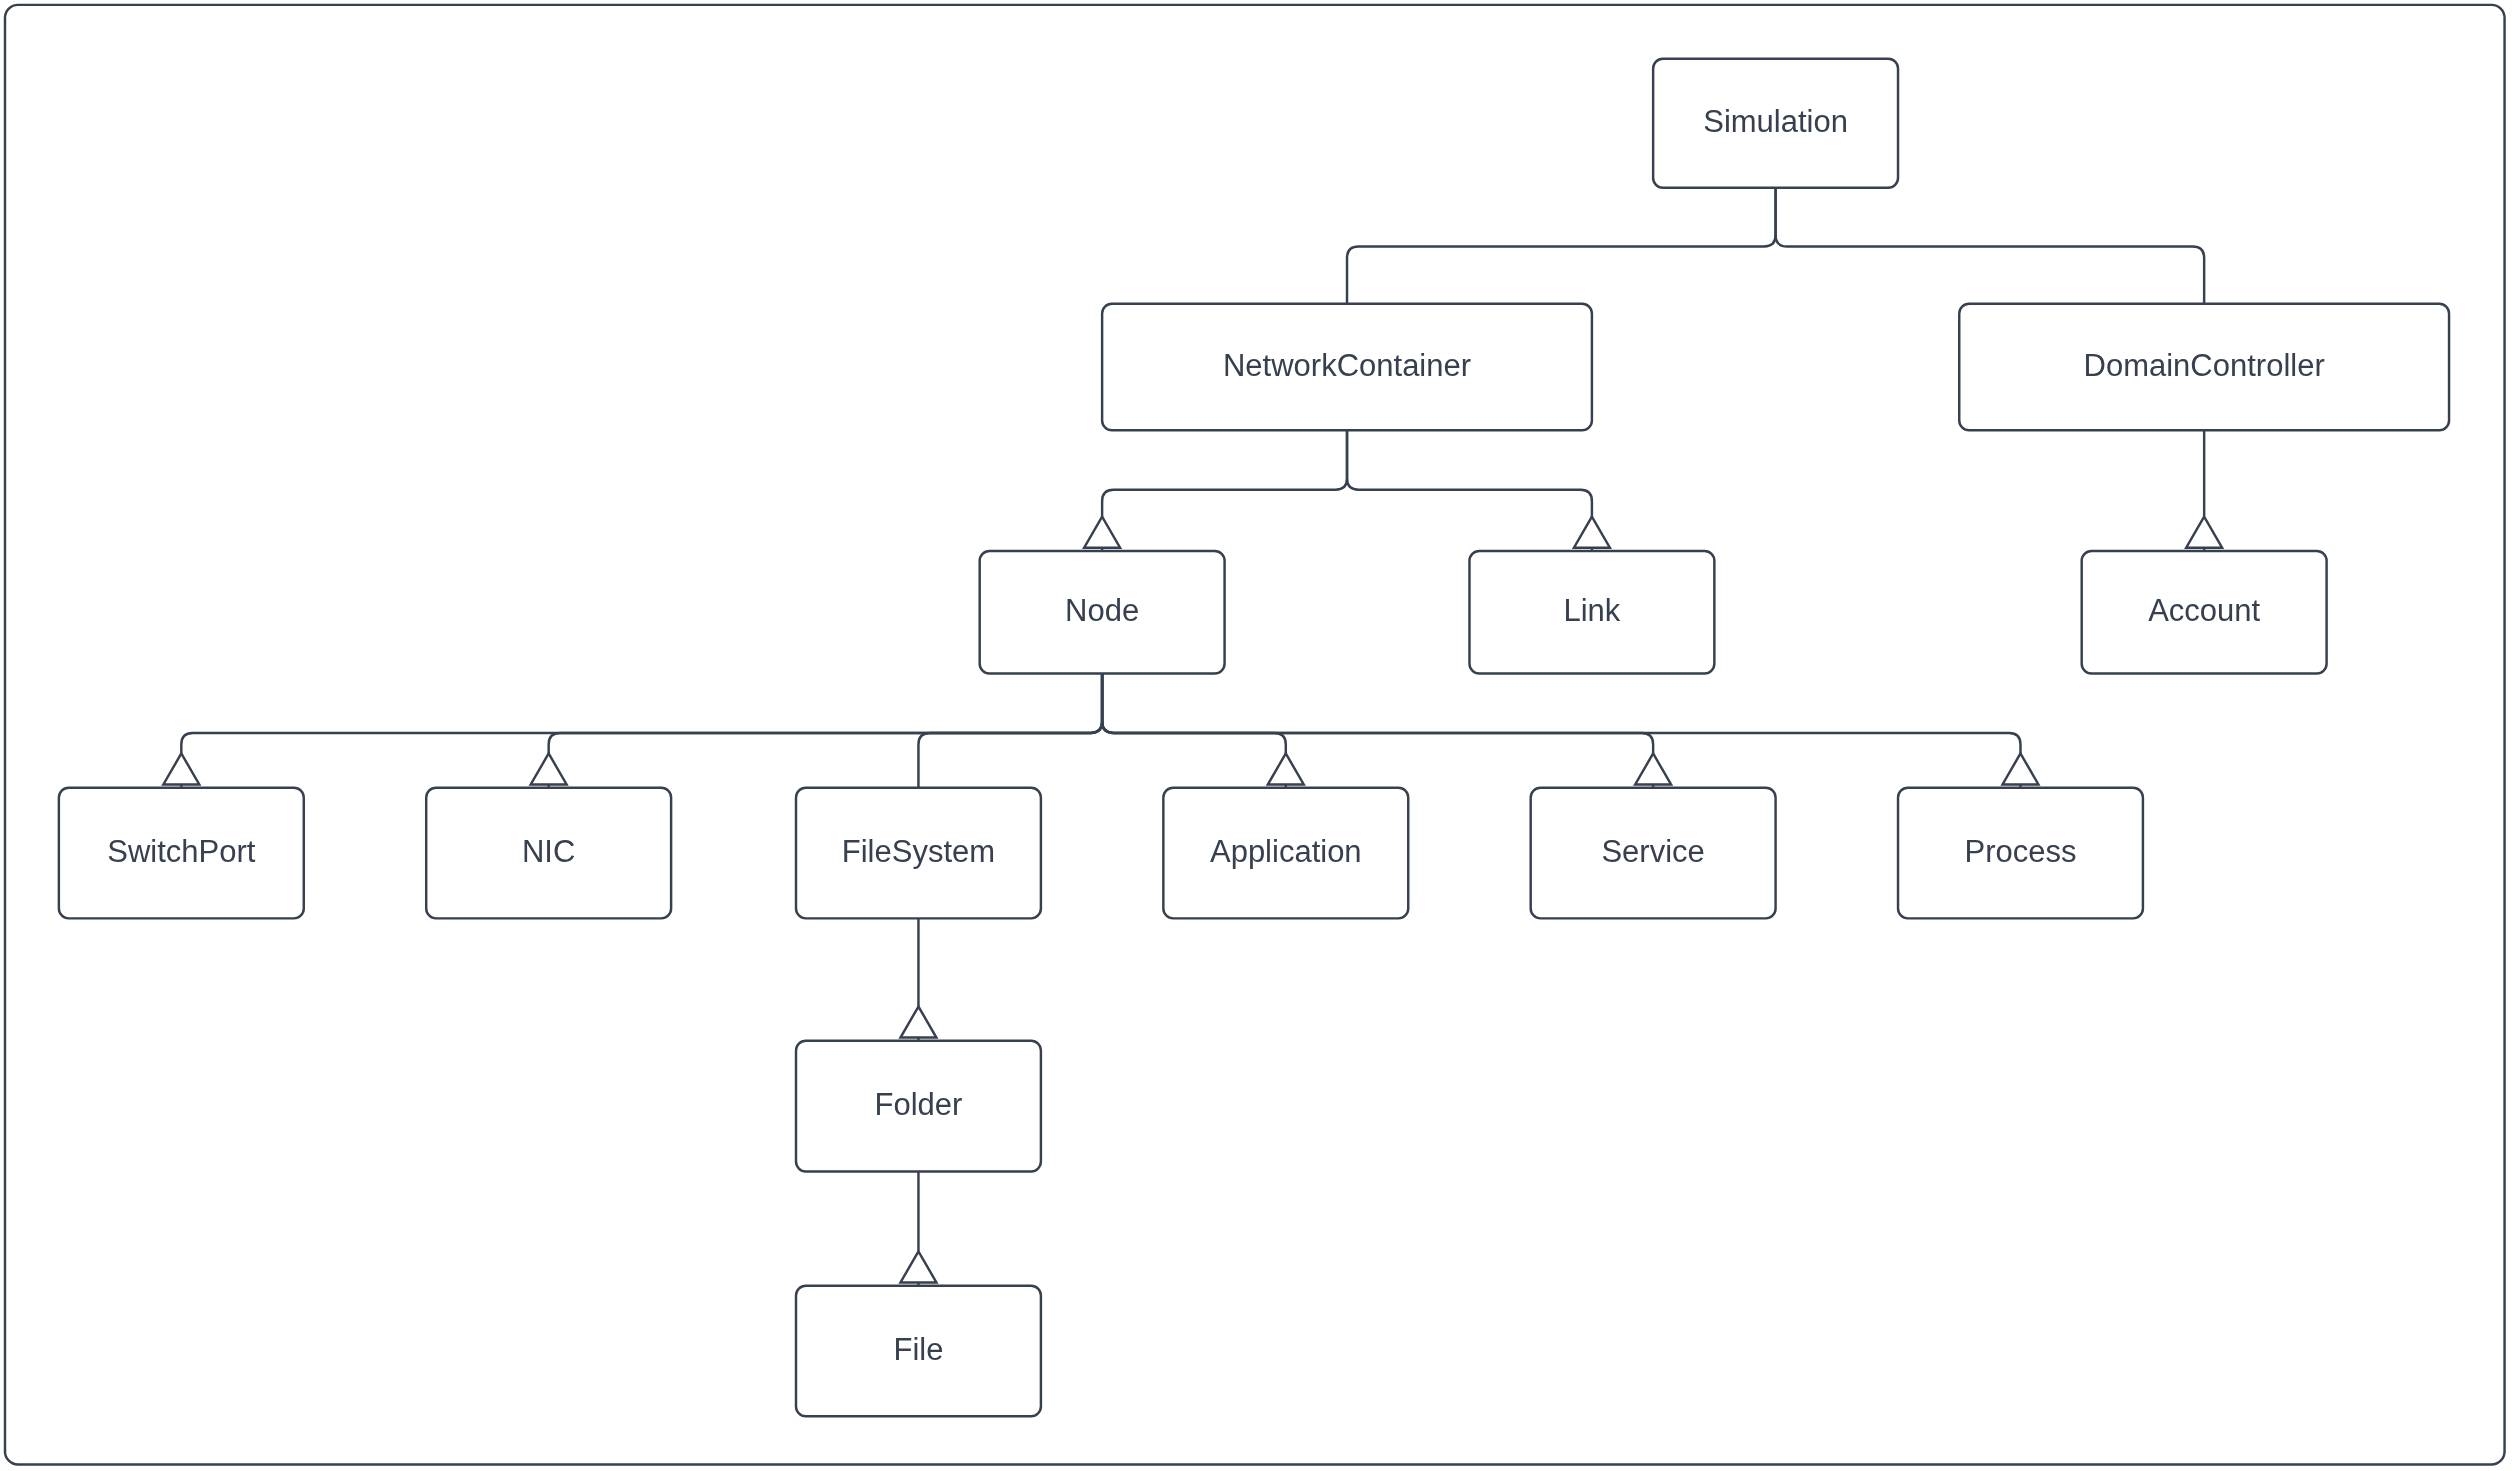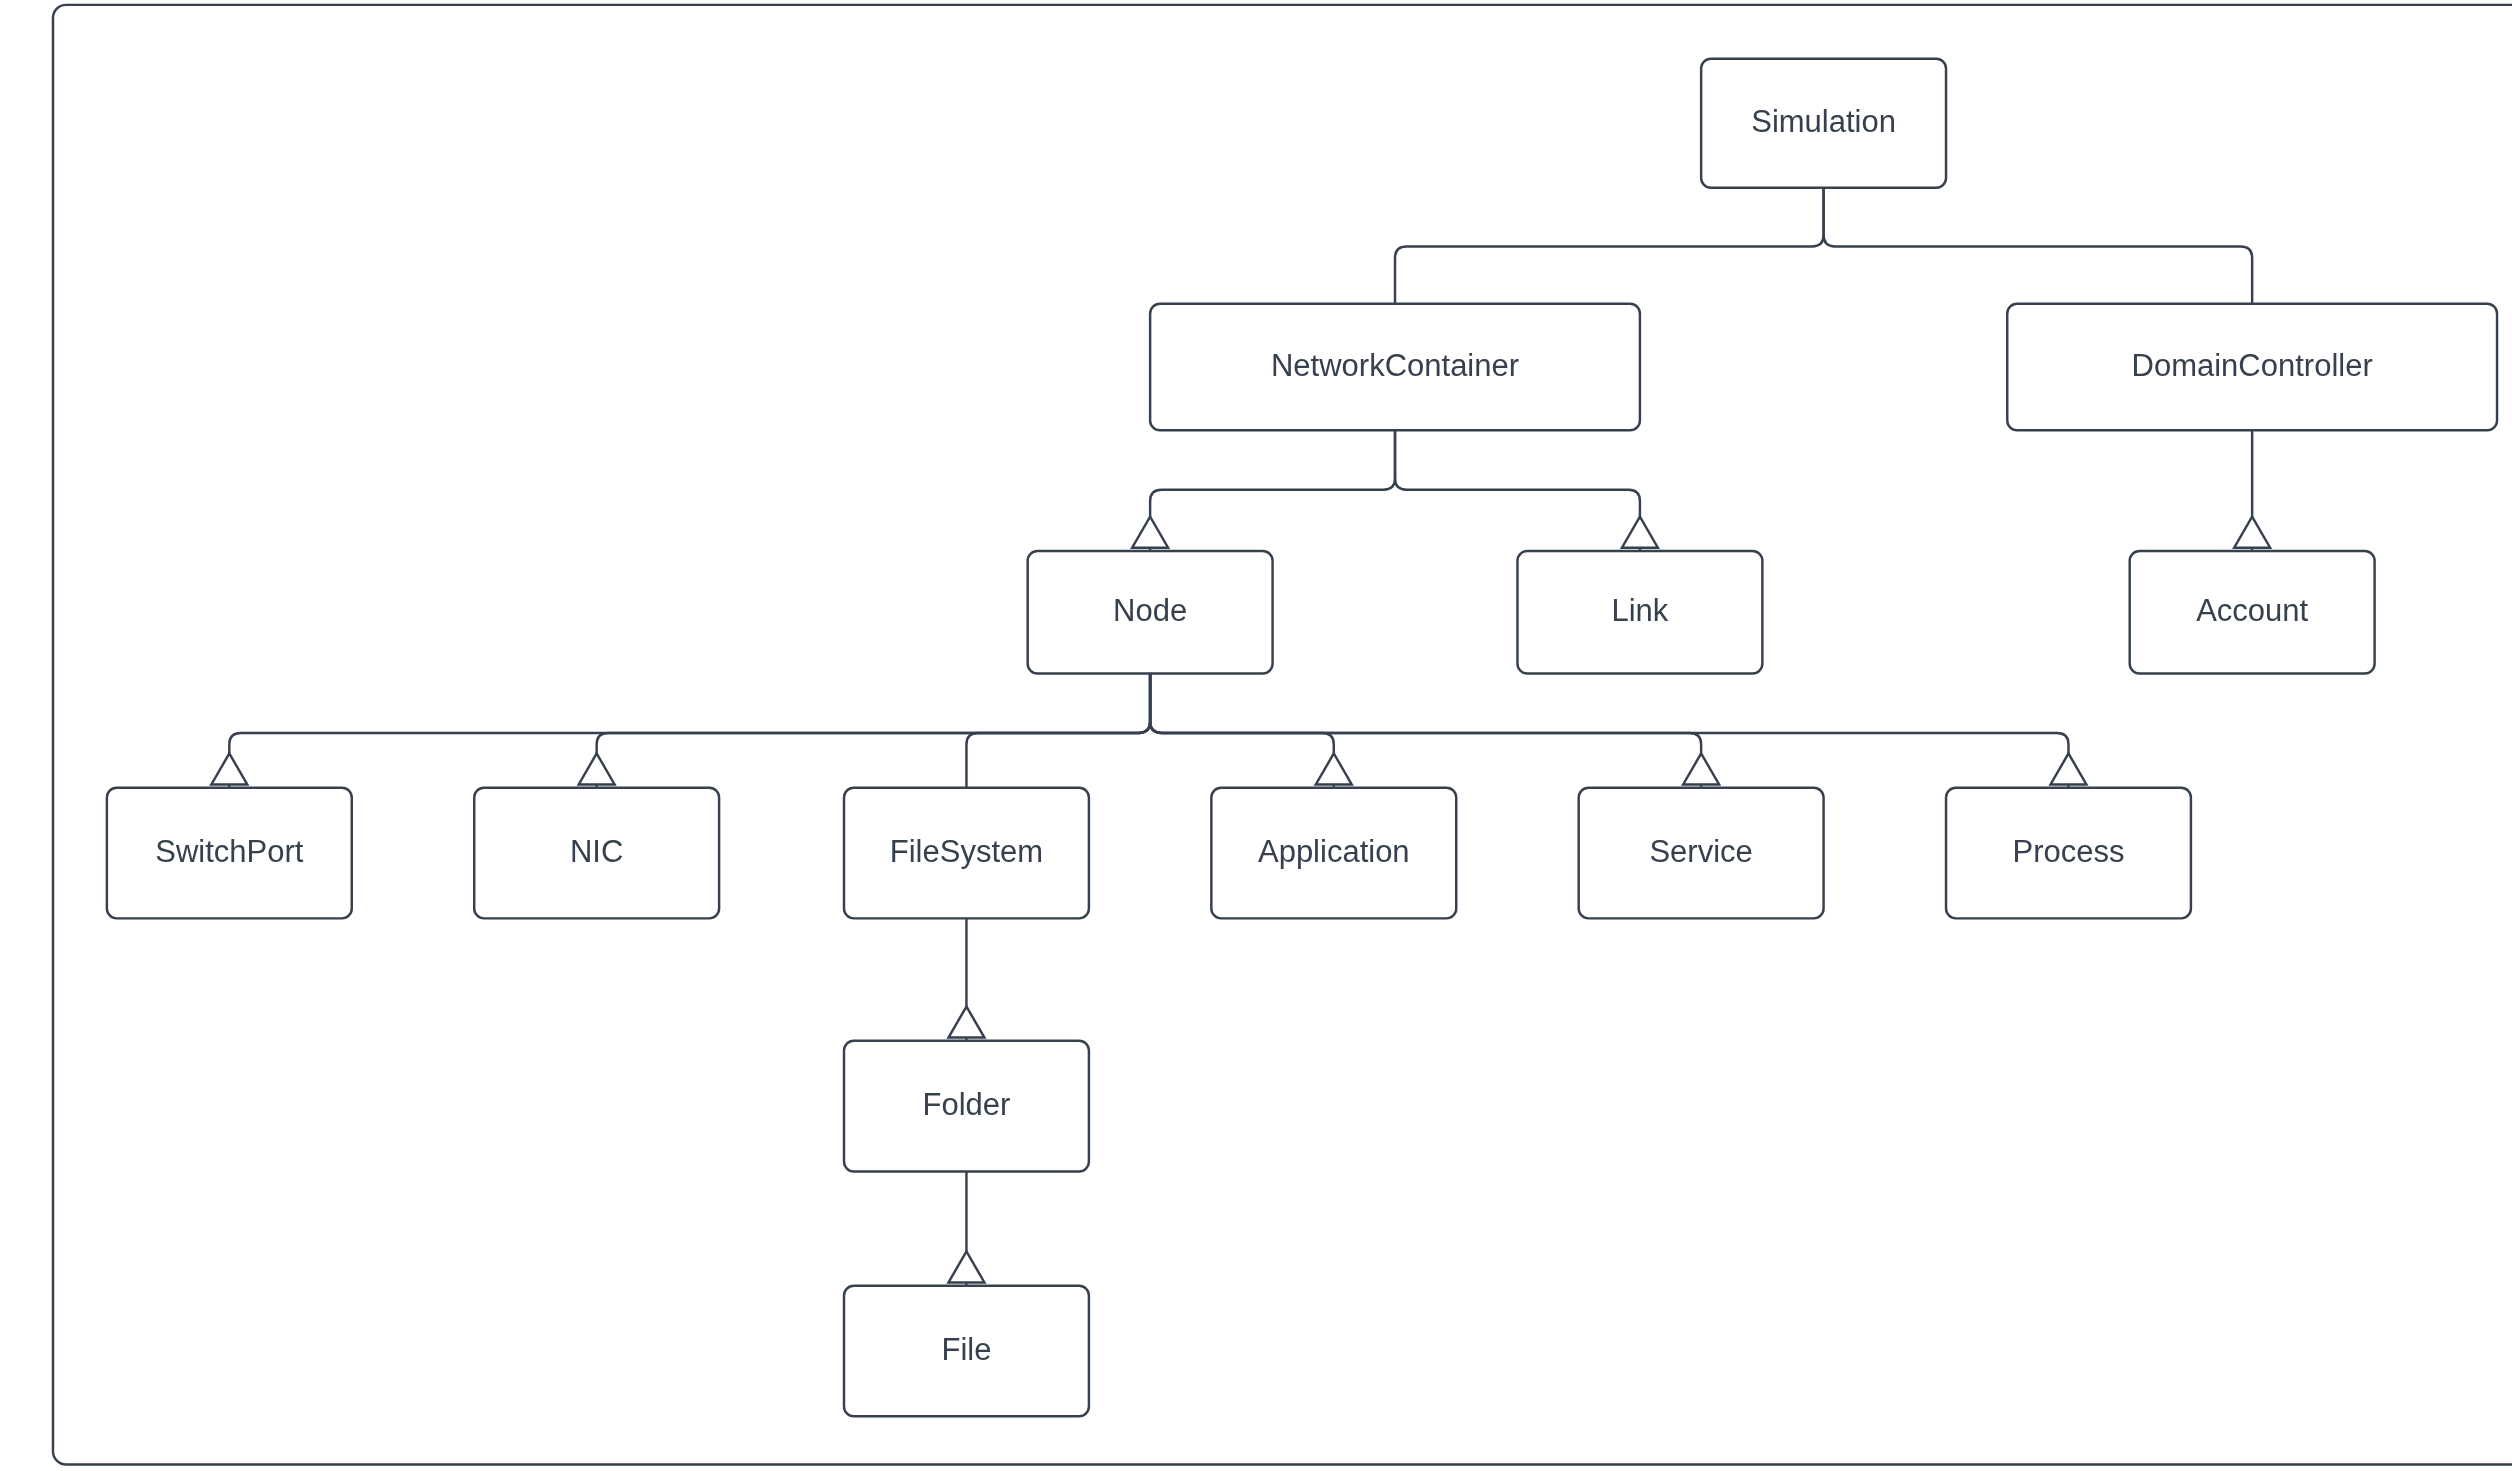--- a/index.html
+++ b/index.html
@@ -11,21 +11,20 @@
   body {
     width: 2512px;
     height: 1471px;
     font-family: "Liberation Sans", sans-serif;
     overflow: hidden;
   }
   #diagram-root {
     position: relative;
     width: 2103px;
     height: 1471px;
-    padding-left: 48px;
   }
   svg#diagram-canvas {
     display: block;
     width: 2512px;
     height: 1471px;
   }
   .frame-rect {
     fill: #ffffff;
     stroke: #37404e;
     stroke-width: 3;

